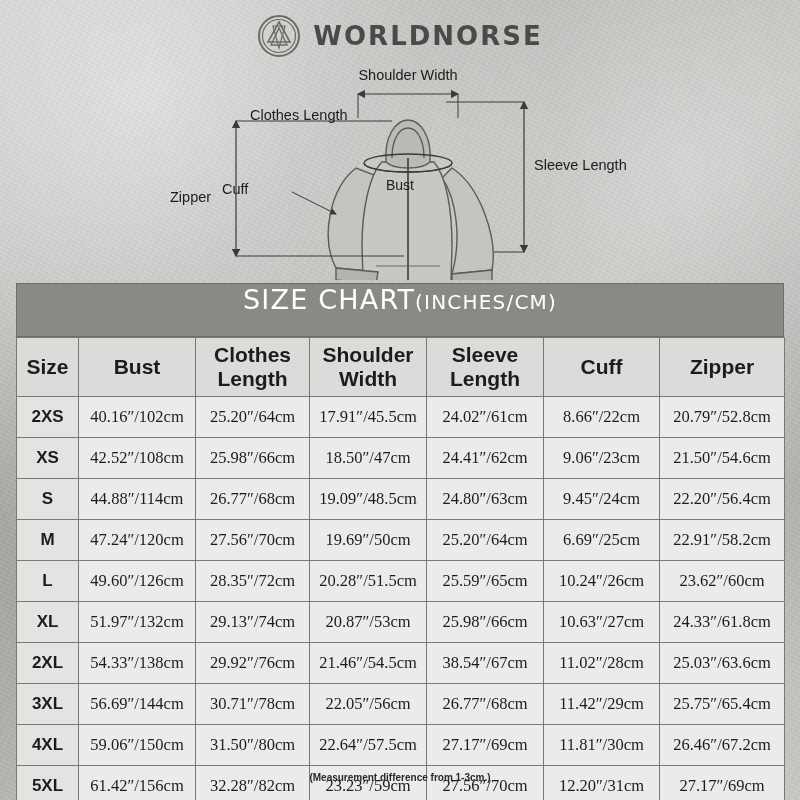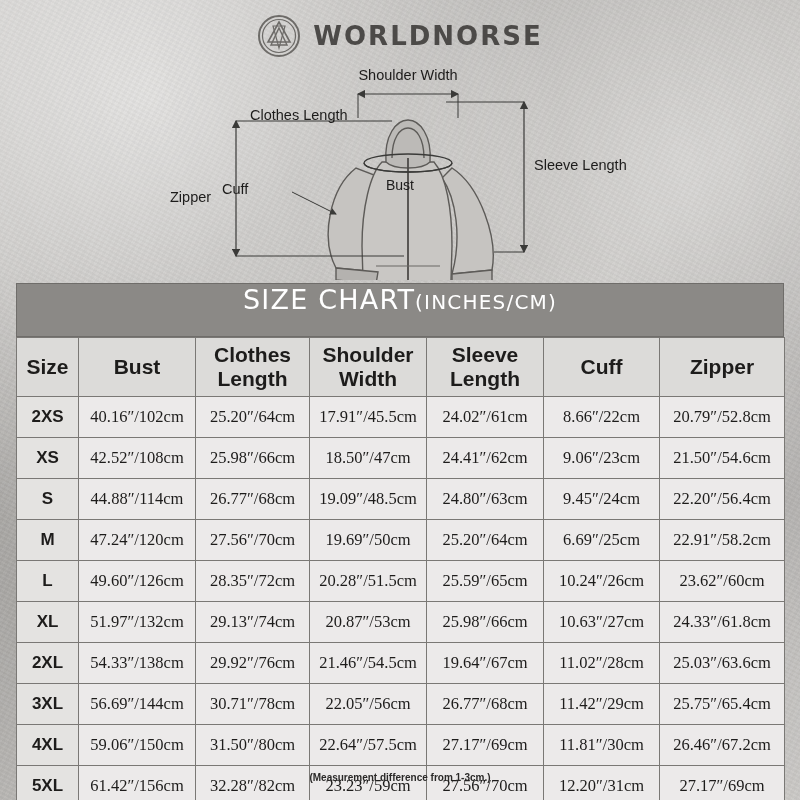--- a/index.html
+++ b/index.html
@@ -295,21 +295,21 @@
           <td class="val">20.87″/53cm</td>
           <td class="val">25.98″/66cm</td>
           <td class="val">10.63″/27cm</td>
           <td class="val">24.33″/61.8cm</td>
         </tr>
         <tr>
           <td class="size-cell">2XL</td>
           <td class="val">54.33″/138cm</td>
           <td class="val">29.92″/76cm</td>
           <td class="val">21.46″/54.5cm</td>
-          <td class="val">19.64″/67cm</td>
+          <td class="val">38.54″/67cm</td>
           <td class="val">11.02″/28cm</td>
           <td class="val">25.03″/63.6cm</td>
         </tr>
         <tr>
           <td class="size-cell">3XL</td>
           <td class="val">56.69″/144cm</td>
           <td class="val">30.71″/78cm</td>
           <td class="val">22.05″/56cm</td>
           <td class="val">26.77″/68cm</td>
           <td class="val">11.42″/29cm</td>

